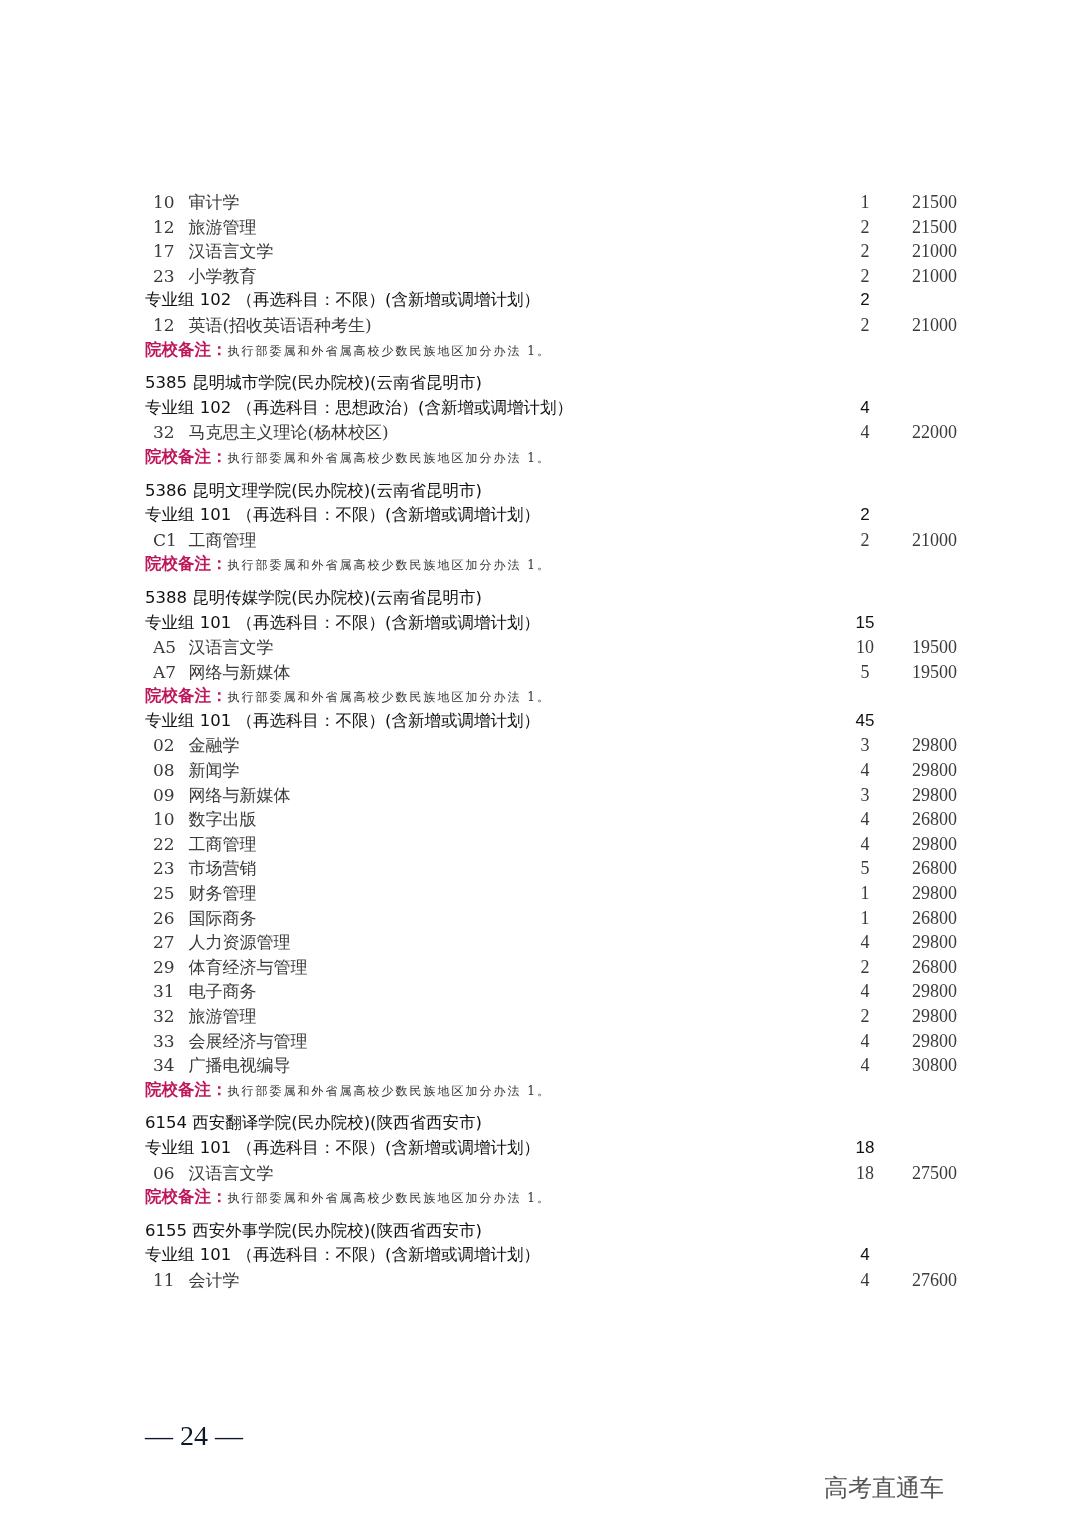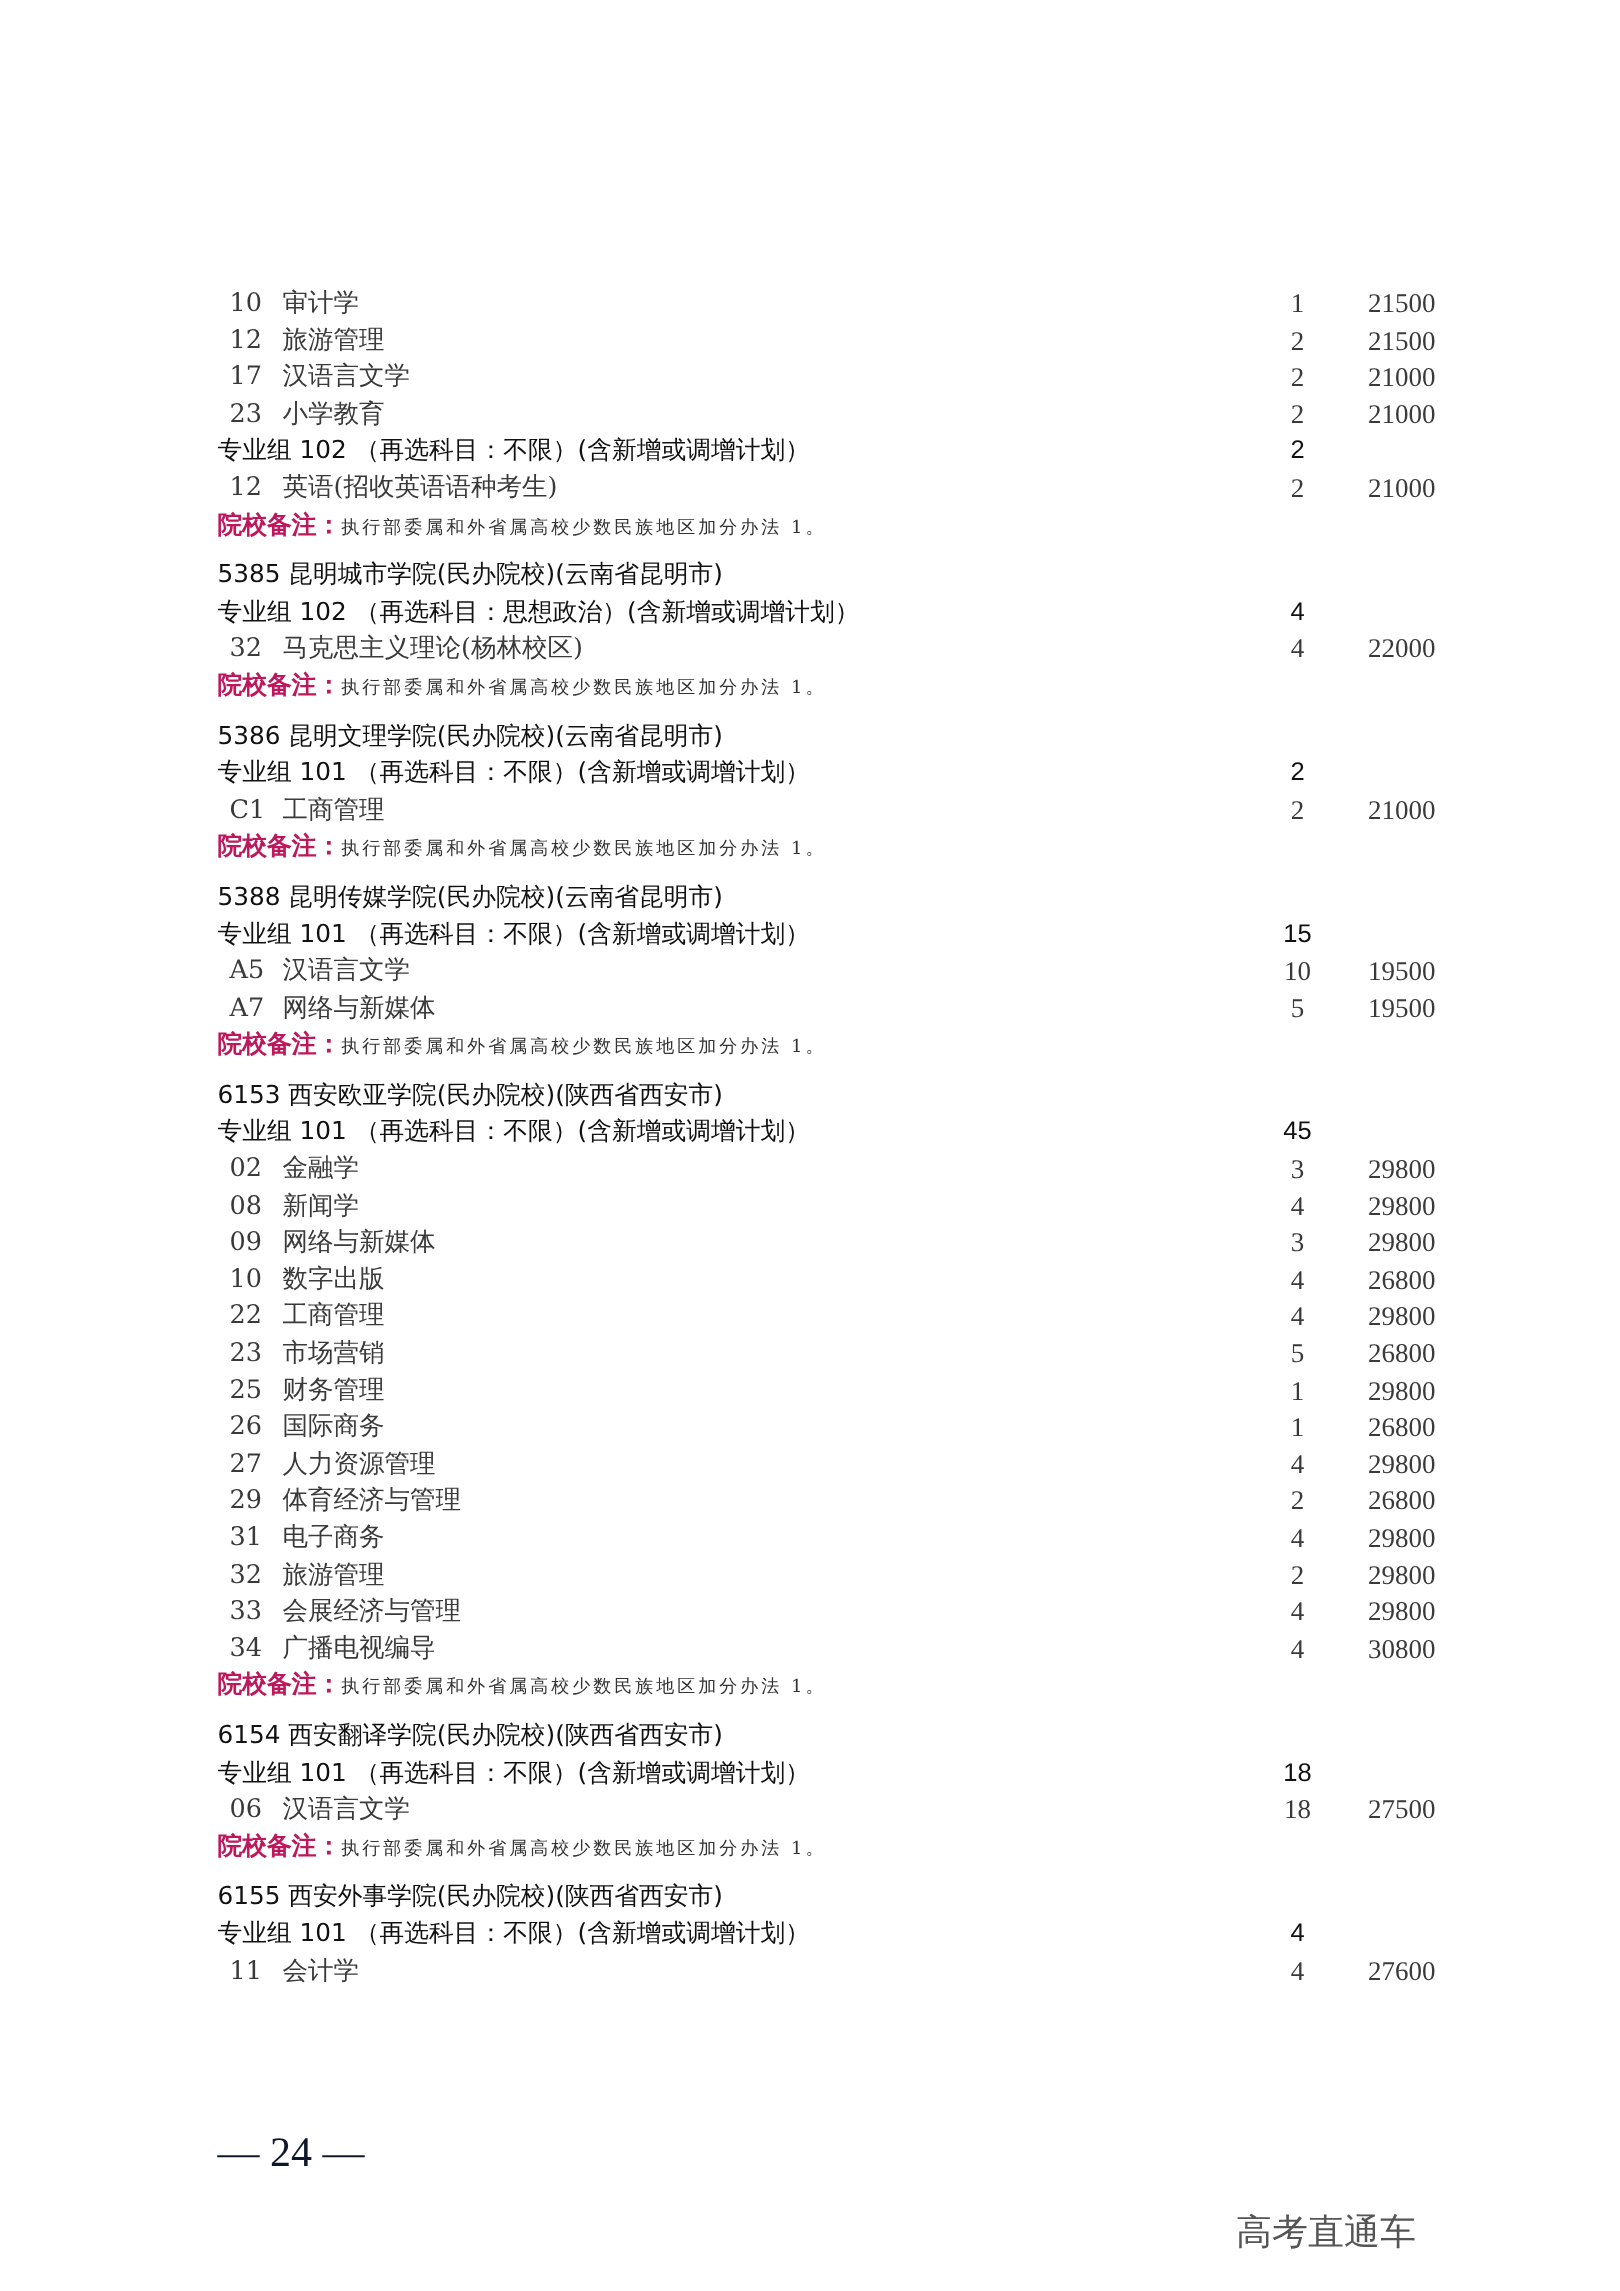--- a/index.html
+++ b/index.html
@@ -102,23 +102,20 @@
         <span class="fee">19500</span>
       </div>
       <div class="row major">
         <span class="left"><span class="code">A7</span> <span class="name">网络与新媒体</span></span>
         <span class="count">5</span>
         <span class="fee">19500</span>
       </div>
       <div class="row note">
         <span class="left"><span class="label">院校备注：</span><span class="text">执行部委属和外省属高校少数民族地区加分办法 1。</span></span>
       </div>
-      <div class="row school">
-        <span class="left">6153  西安欧亚学院(民办院校)(陕西省西安市)</span>
-      </div>
       <div class="row group">
         <span class="left">专业组 101 （再选科目：不限）(含新增或调增计划）</span>
         <span class="count">45</span>
       </div>
       <div class="row major">
         <span class="left"><span class="code">02</span> <span class="name">金融学</span></span>
         <span class="count">3</span>
         <span class="fee">29800</span>
       </div>
       <div class="row major">

